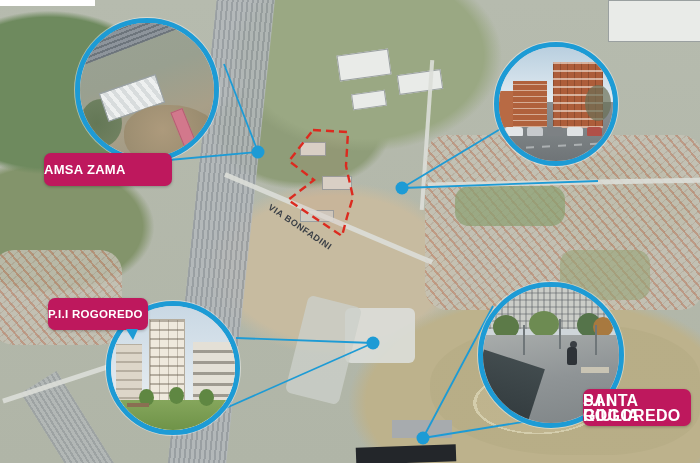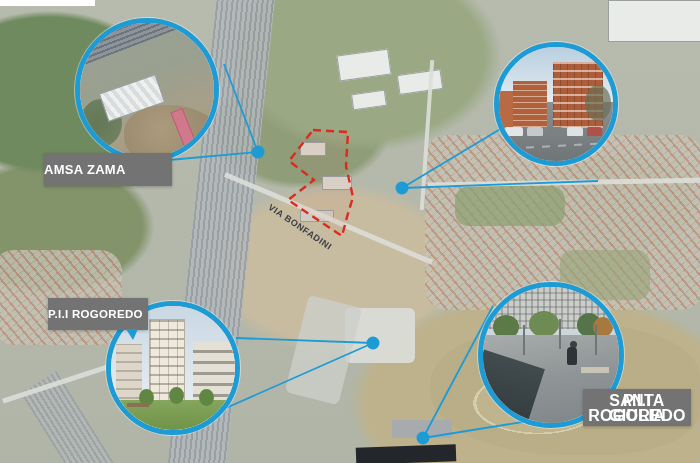--- a/index.html
+++ b/index.html
@@ -91,23 +91,23 @@
     background:linear-gradient(170deg,#a8acab 0%,#8f9496 45%,#7c8284 100%);}
   .c4-treeblob{border-radius:50%;}
   .c4-water{left:-16px;top:70px;width:64px;height:100px;transform:rotate(18deg);
     background:linear-gradient(#3a4447,#222a2d);opacity:.92;}
   .c4-pole{width:2px;height:30px;background:#6f7679;}
   .c4-bench{left:98px;top:80px;width:28px;height:6px;background:#c9c4b4;}
   .c4-person{left:84px;top:60px;width:10px;height:18px;border-radius:4px 4px 2px 2px;background:#2e3338;}
   .c4-head{left:87px;top:54px;width:7px;height:7px;border-radius:50%;background:#3a3f44;}
 
   
-  .blabel{z-index:5;background:#737373;color:#ffffff;font-weight:bold;text-align:center;
+  .blabel{z-index:5;background:#be185d;color:#ffffff;font-weight:bold;text-align:left;
     display:flex;flex-direction:column;justify-content:center;line-height:15px;
-    box-shadow:0 1px 3px rgba(0,0,0,.25);letter-spacing:.3px;}
+    box-shadow:0 1px 3px rgba(0,0,0,.25);letter-spacing:.3px;border-radius:7px;}
   #lbl-amsa{left:44px;top:153px;width:128px;height:33px;font-size:13px;}
   #lbl-ungheria{left:595px;top:150px;width:92px;height:37px;font-size:10.5px;}
   #lbl-merezzate{left:48px;top:298px;width:100px;height:32px;font-size:11.5px;}
   #lbl-merezzate::after{content:"";position:absolute;left:78px;top:31px;width:0;height:0;
     border-left:7px solid transparent;border-right:5px solid transparent;border-top:11px solid #1d9bd5;}
   #lbl-rogoredo{left:583px;top:389px;width:108px;height:37px;font-size:16px;}
 
   
   .dot{width:13px;height:13px;border-radius:50%;background:#1d9bd5;z-index:6;
        transform:translate(-50%,-50%);}

